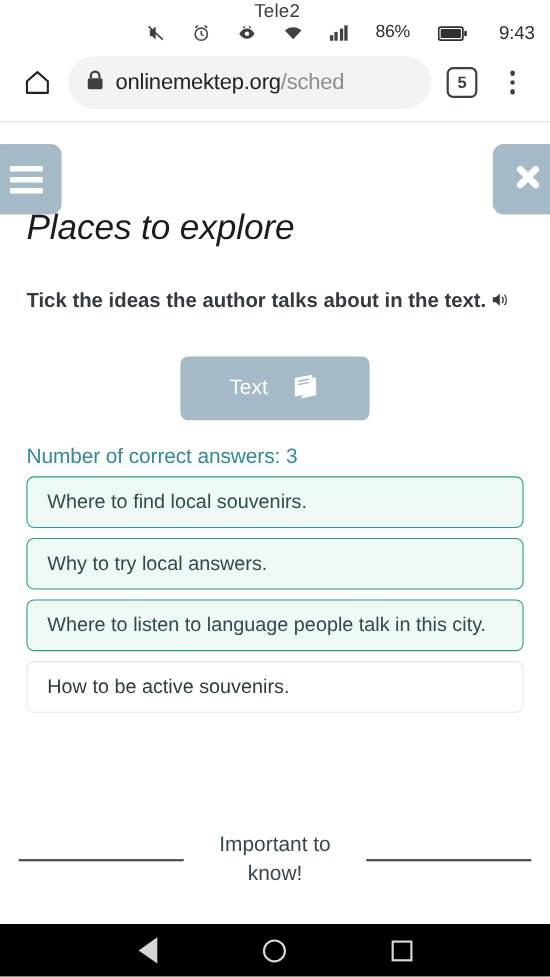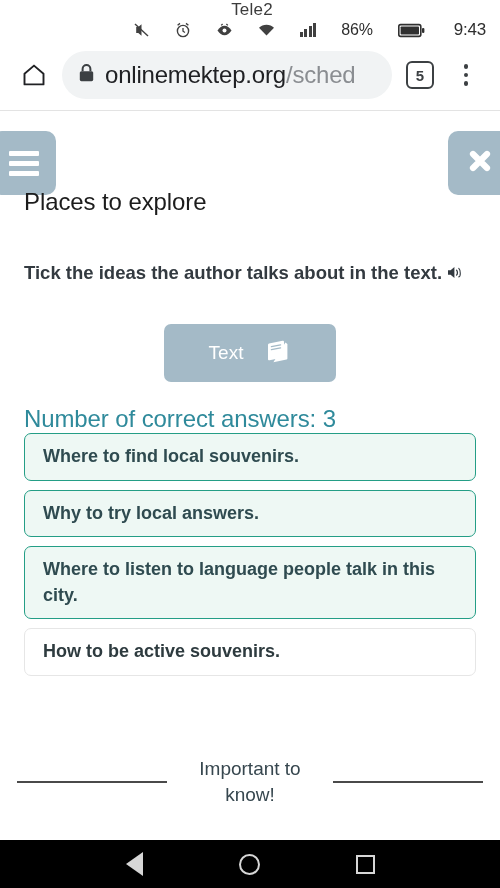--- a/index.html
+++ b/index.html
@@ -82,21 +82,21 @@
     background: #f1f3f4;
     border-radius: 24px;
     display: flex;
     align-items: center;
     padding: 0 16px;
     gap: 10px;
     overflow: hidden;
     margin: 0 4px;
   }
   .url {
-    font-size: 24px;
+    font-size: 20px;
     color: #202124;
     white-space: nowrap;
     overflow: hidden;
     letter-spacing: -.2px;
   }
   .url .path { color: #8a8d91; }
   .tabcount {
     width: 28px; height: 28px;
     border: 2.6px solid #3c4043;
     border-radius: 6px;
@@ -141,24 +141,25 @@
     right: -12px; top: 20px;
     width: 64px; height: 64px;
     background: #a4bac7;
     border-radius: 10px;
     display: flex; align-items: center; justify-content: center;
   }
 
   .page-title {
     position: absolute;
     left: 24px; top: 77px;
-    font-size: 24px;
+    font-size: 32px;
     color: #1c1c1c;
     font-weight: normal;
     letter-spacing: -.1px;
+    font-style: italic;
   }
 
   .prompt {
     position: absolute;
     left: 24px; top: 148px;
     width: 444px;
     font-size: 18.5px;
     font-weight: bold;
     color: #333a40;
     line-height: 1.5;
@@ -174,45 +175,45 @@
     display: flex;
     align-items: center;
     justify-content: center;
     gap: 22px;
   }
   .text-btn .lbl { font-size: 19px; color: #ffffff; }
 
   .correct-count {
     position: absolute;
     left: 24px; top: 294px;
-    font-size: 24px;
+    font-size: 19px;
     color: #2f8a9b;
     letter-spacing: -.1px;
   }
 
   .options {
     position: absolute;
     left: 24px; top: 322px;
     width: 452px;
     display: flex;
     flex-direction: column;
     gap: 9px;
   }
   .option {
     width: 452px;
     min-height: 47px;
     border-radius: 7px;
     display: flex;
-    padding: 10px 18px;
+    align-items: center;
+    padding: 0 18px;
     font-size: 18px;
     color: #2e3b3f;
     line-height: 1.42;
     background: #ffffff;
     border: 1.4px solid #e6e6e6;
-    font-weight: bold;
   }
   .option.selected {
     background: #eef8f4;
     border: 1.6px solid #249e86;
     color: #2f4b50;
   }
 
   .footer {
     position: absolute;
     left: 0; top: 645px;

